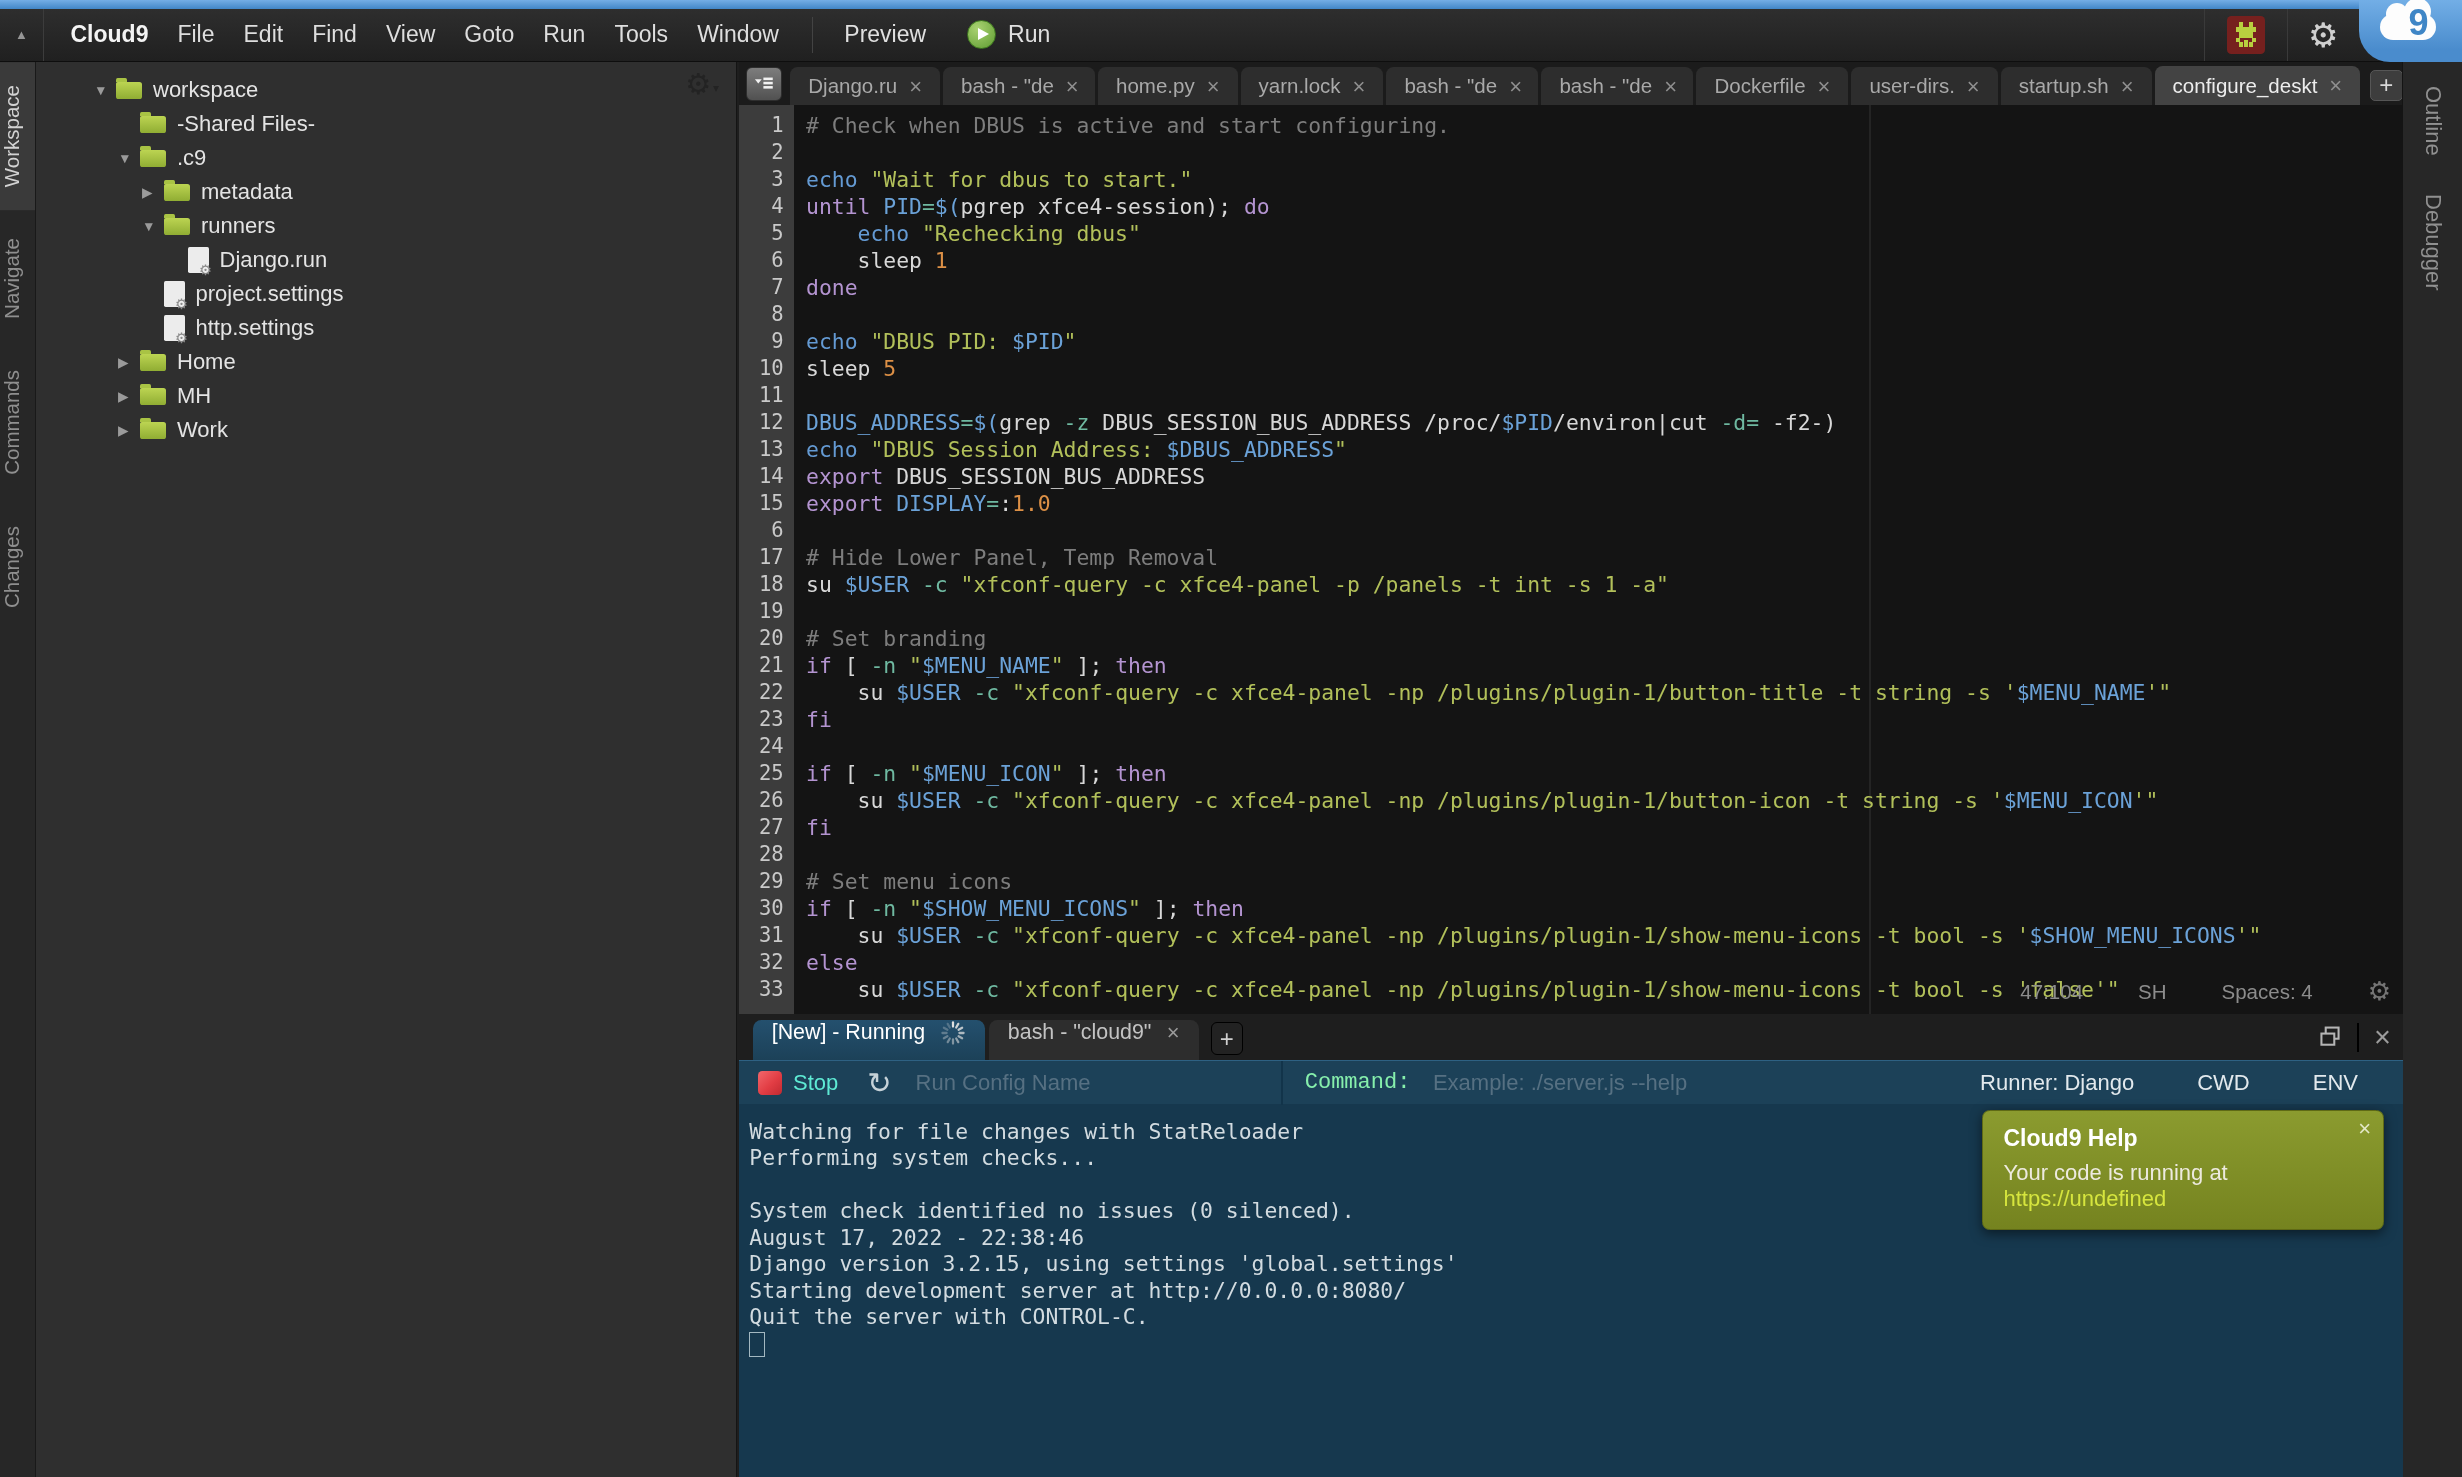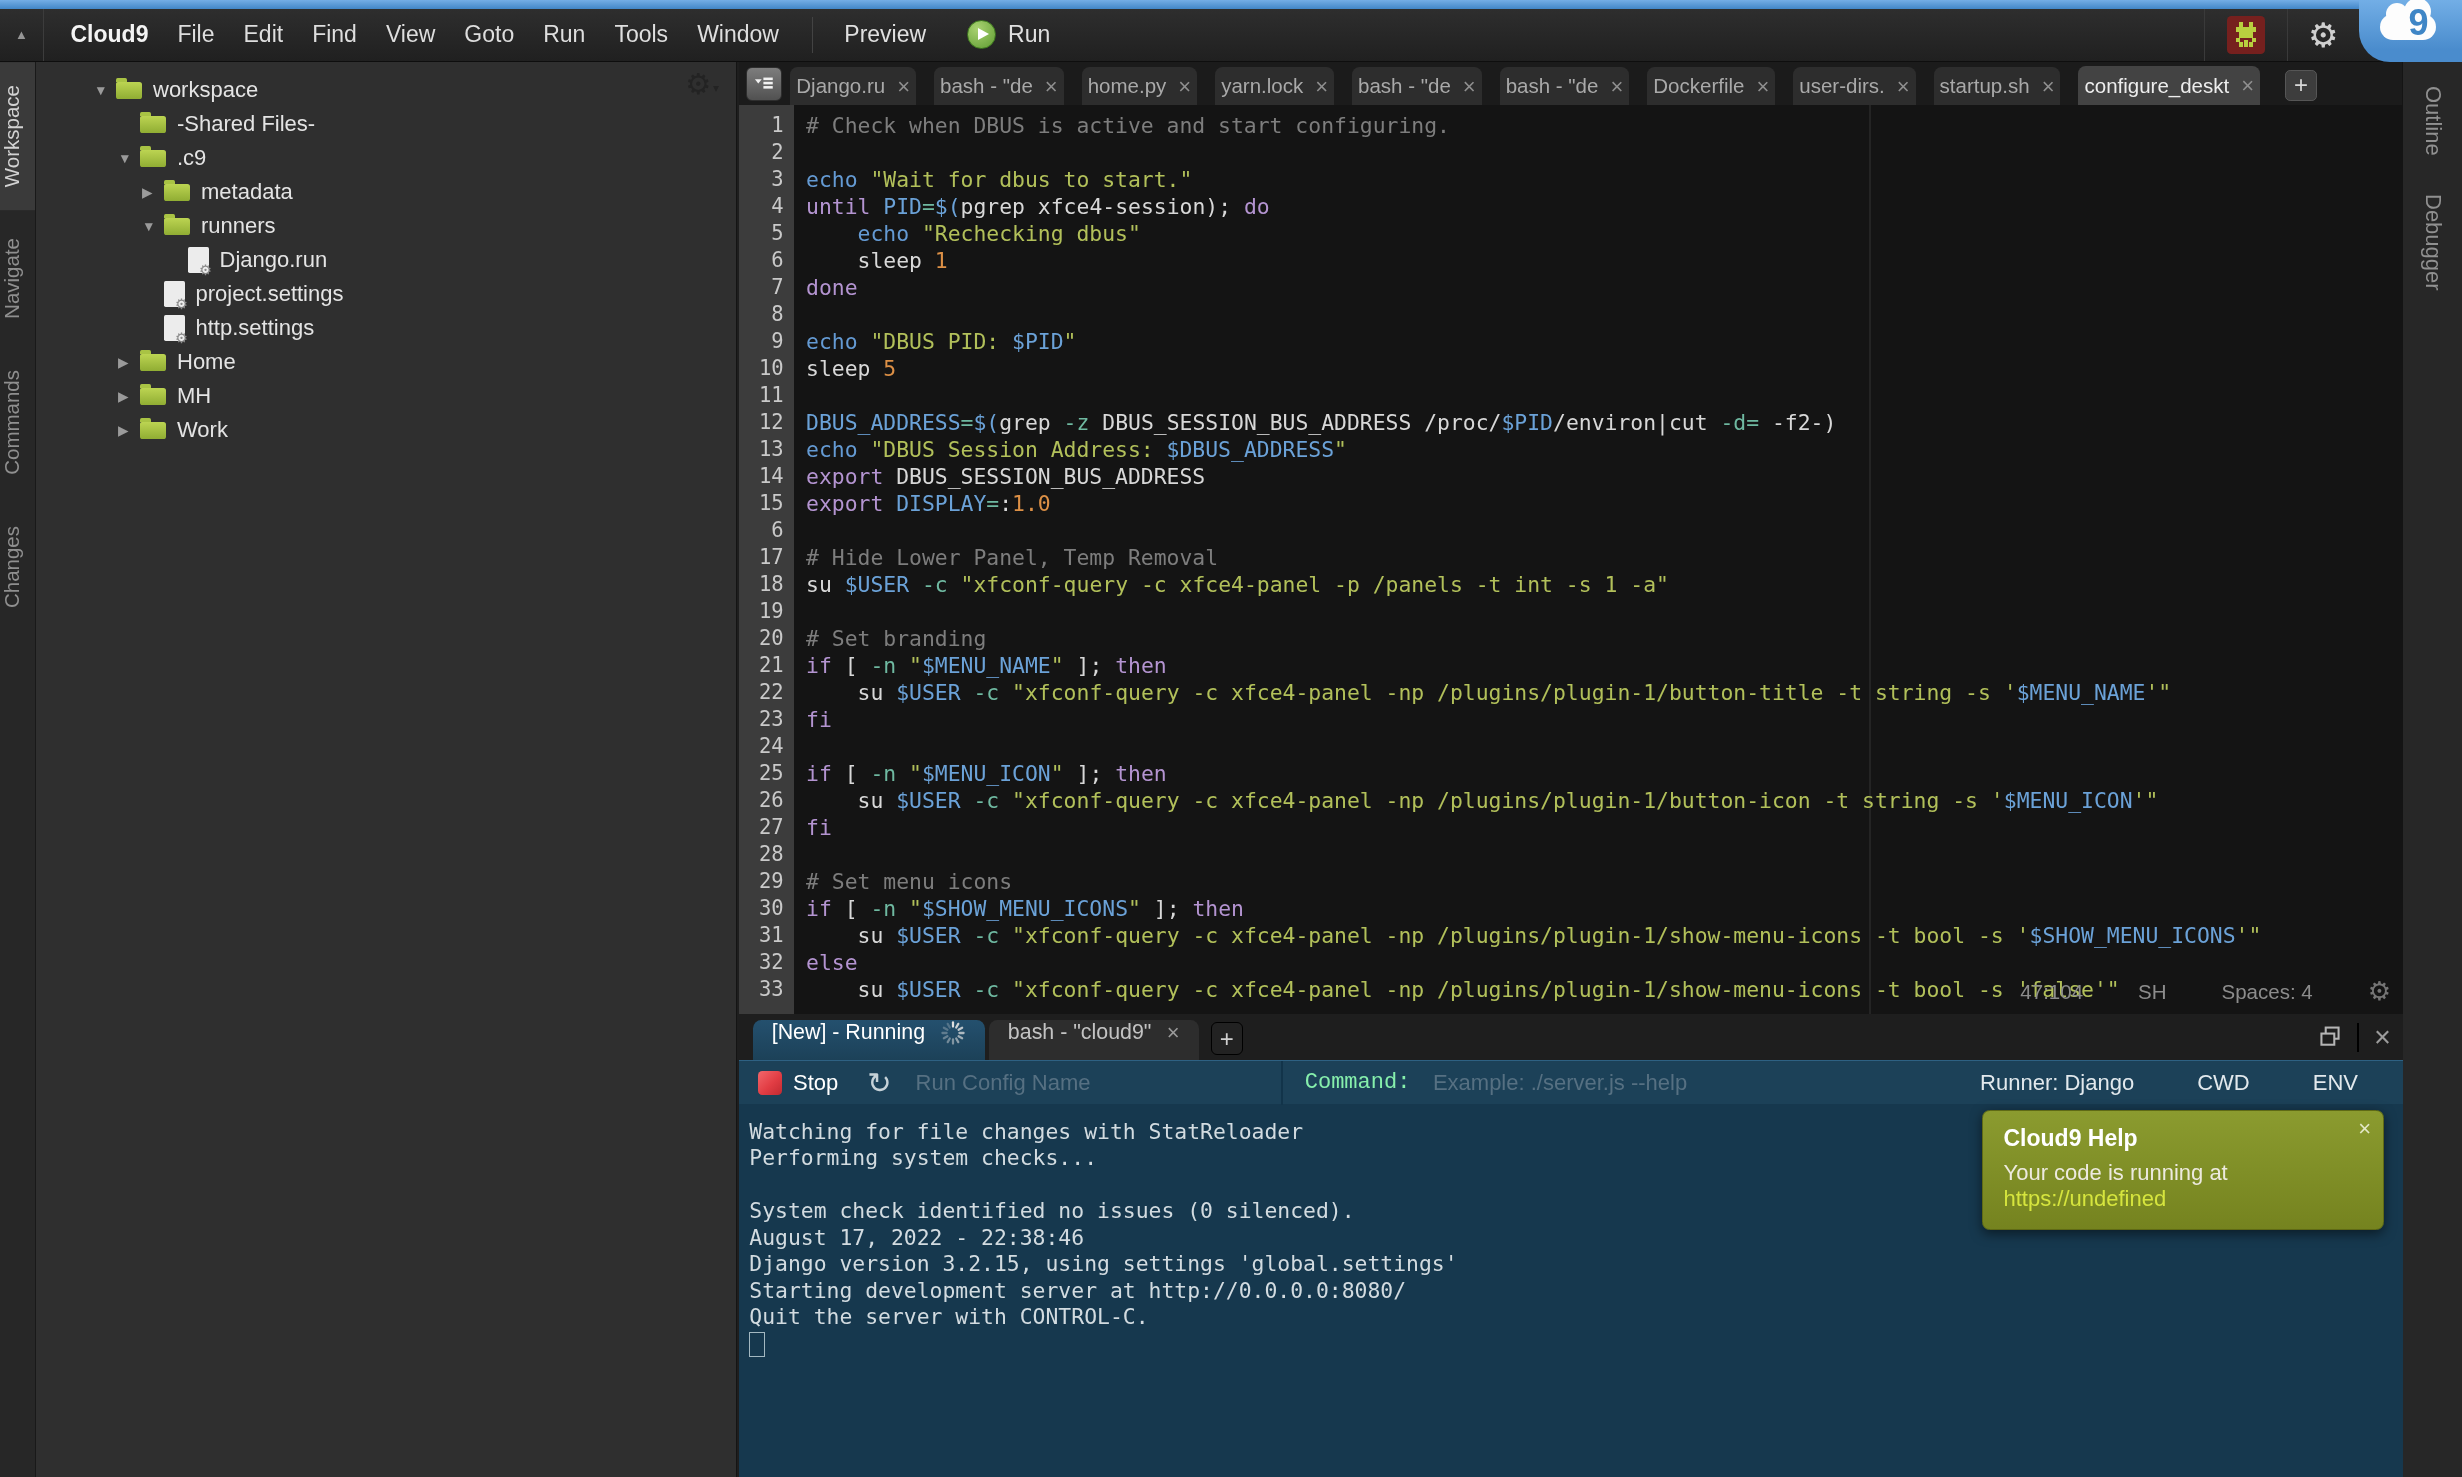--- a/index.html
+++ b/index.html
@@ -66,21 +66,21 @@
   .icon-file{width:20.5px;height:26px;background:#ececec;border-radius:1.7px;position:relative;flex:0 0 20.5px;}
   .icon-file .fgear{position:absolute;right:-3.4px;bottom:-5.1px;font-size:14.5px;color:#8a8a8a;}
   .tree-label{margin-left:11px;font-size:22px;color:#e4e4e4;white-space:nowrap;}
 
   
   .editor-panel{position:absolute;left:739px;top:62px;width:1664px;height:952px;background:#141414;}
   .tabbar{height:43px;background:#1b1b1b;display:flex;align-items:flex-end;padding-left:5.1px;}
   .tablist-btn{width:36px;height:34px;border-radius:6px;border:0.9px solid #2e2e2e;
                background:linear-gradient(#7d7d7d,#515151);margin:0 8.5px 4.3px 1.7px;
                display:flex;align-items:center;justify-content:center;flex:0 0 36px;}
-  .etab{display:flex;align-items:center;gap:12px;height:38px;padding:0 6px;margin-right:18px;
+  .etab{display:flex;align-items:center;gap:12px;height:38px;padding:0 18px;margin-right:3px;
         background:#2d2d2d;color:#a9a9a9;font-size:20.5px;border-radius:7.7px 7.7px 0 0;
         white-space:nowrap;overflow:hidden;max-width:152px;flex:0 1 auto;}
   .etab.active{background:#434343;color:#ededed;height:39px;max-width:256px;}
   .etab-close{color:#8f8f8f;font-size:22px;line-height:17px;}
   .etab-plus{width:32.5px;height:31px;margin:0 0 4.3px 6.8px;border-radius:5.1px;background:#3d3d3d;
              border:0.9px solid #565656;color:#d8d8d8;font-size:24px;display:flex;
              align-items:center;justify-content:center;flex:0 0 32.5px;}
   .editor-body{position:absolute;left:0;top:43px;right:0;bottom:0;overflow:hidden;background:#141414;}
   .gutter{position:absolute;left:0;top:0;bottom:0;width:55px;background:#3c3c3c;
           color:#c9c9c9;font-family:"DejaVu Sans Mono",monospace;font-size:20.5px;line-height:27px;
@@ -115,21 +115,21 @@
              border:0.9px solid #000;color:#cfcfcf;font-size:24px;display:flex;align-items:center;
              justify-content:center;}
   .console-winbtns{position:absolute;right:12px;top:8.5px;display:flex;align-items:center;gap:15.4px;}
   .console-winbtns .divider{width:1.7px;height:29px;background:#000;}
   .console-winbtns .close-x{color:#9c9c9c;font-size:29px;line-height:26px;}
   .console-toolbar{height:44px;background:#1c4158;border-top:0.9px solid #2e6183;
                    display:flex;align-items:center;padding:0 19px;}
   .stop-group{display:flex;align-items:center;gap:11px;}
   .stop-sq{width:24px;height:24px;border-radius:4.3px;
            background:linear-gradient(135deg,#f2676b 0%,#e23d44 55%,#c12a31 100%);}
-  .stop-label{color:#ffffff;font-size:22px;}
+  .stop-label{color:#5eead4;font-size:22px;}
   .refresh-icon{color:#c6d2d8;font-size:29px;margin:0 22px 0 29px;}
   .cfg-input{background:transparent;border:none;outline:none;width:359px;font-size:22px;
              color:#d5dde0;font-family:"Liberation Sans",sans-serif;}
   .cfg-input::placeholder{color:#567082;}
   .toolbar-divider{width:1.7px;height:44px;background:#12344a;margin:0 22px 0 8.5px;}
   .cmd-label{color:#86efac;font-size:22px;margin-right:20.5px;font-family:Liberation Mono, monospace;}
   .cmd-input{background:transparent;border:none;outline:none;width:479px;font-size:22px;
              color:#d5dde0;font-family:"Liberation Sans",sans-serif;}
   .cmd-input::placeholder{color:#567082;}
   .toolbar-spacer{flex:1;}

